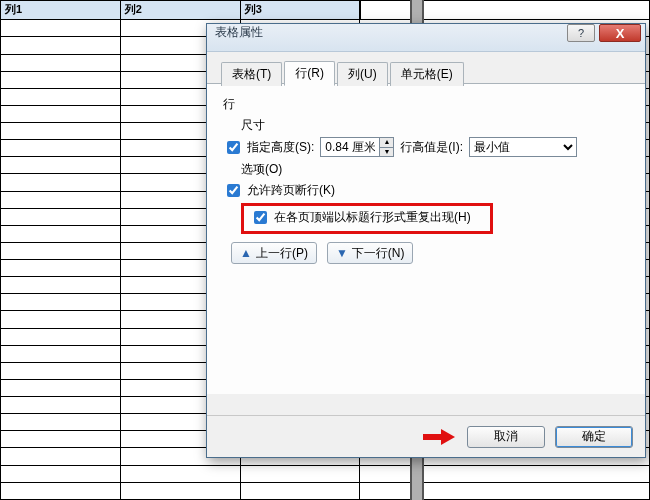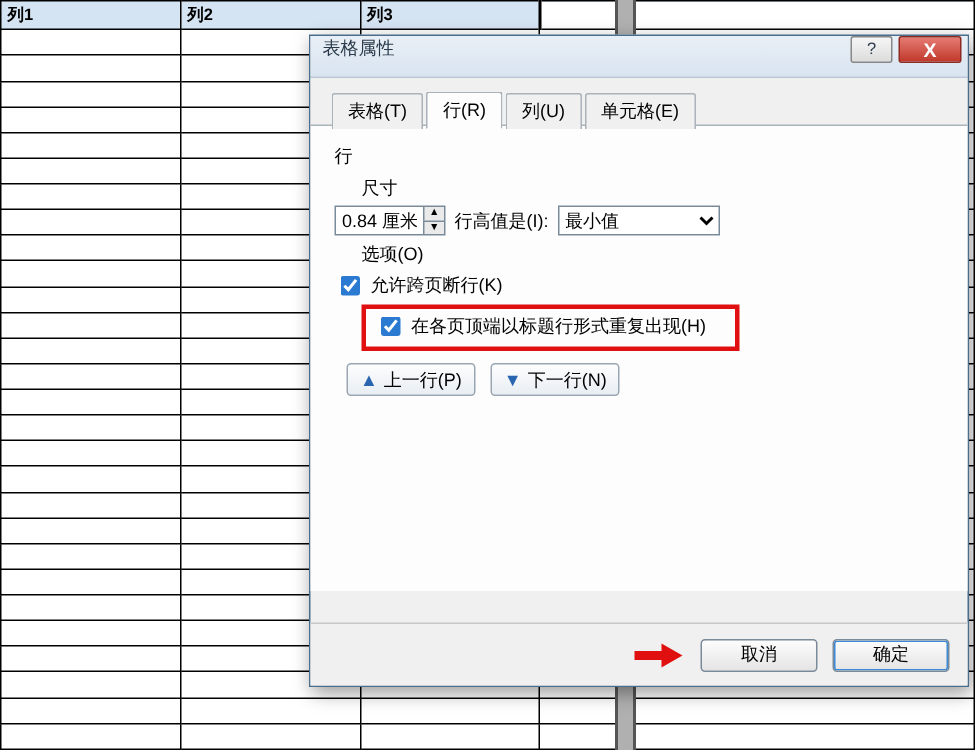--- a/index.html
+++ b/index.html
@@ -379,20 +379,24 @@
     <div class="tab active">行(R)</div>
     <div class="tab">列(U)</div>
     <div class="tab">单元格(E)</div>
   </div>
 
   <div class="pane">
     <div class="group-label">行</div>
 
     <div class="group-label indent">尺寸</div>
     <div class="row indent2">
+      <label>
+        <input type="checkbox" checked="" style="">
+        <span>指定高度(S):</span>
+      </label>
       <span class="spin">
         <input value="0.84 厘米" style="">
         <span class="spinbtns">
           <div>▲</div>
           <div>▼</div>
         </span>
       </span>
       <span>行高值是(I):</span>
       <select style="width:108px">
         <option>最小值</option>

